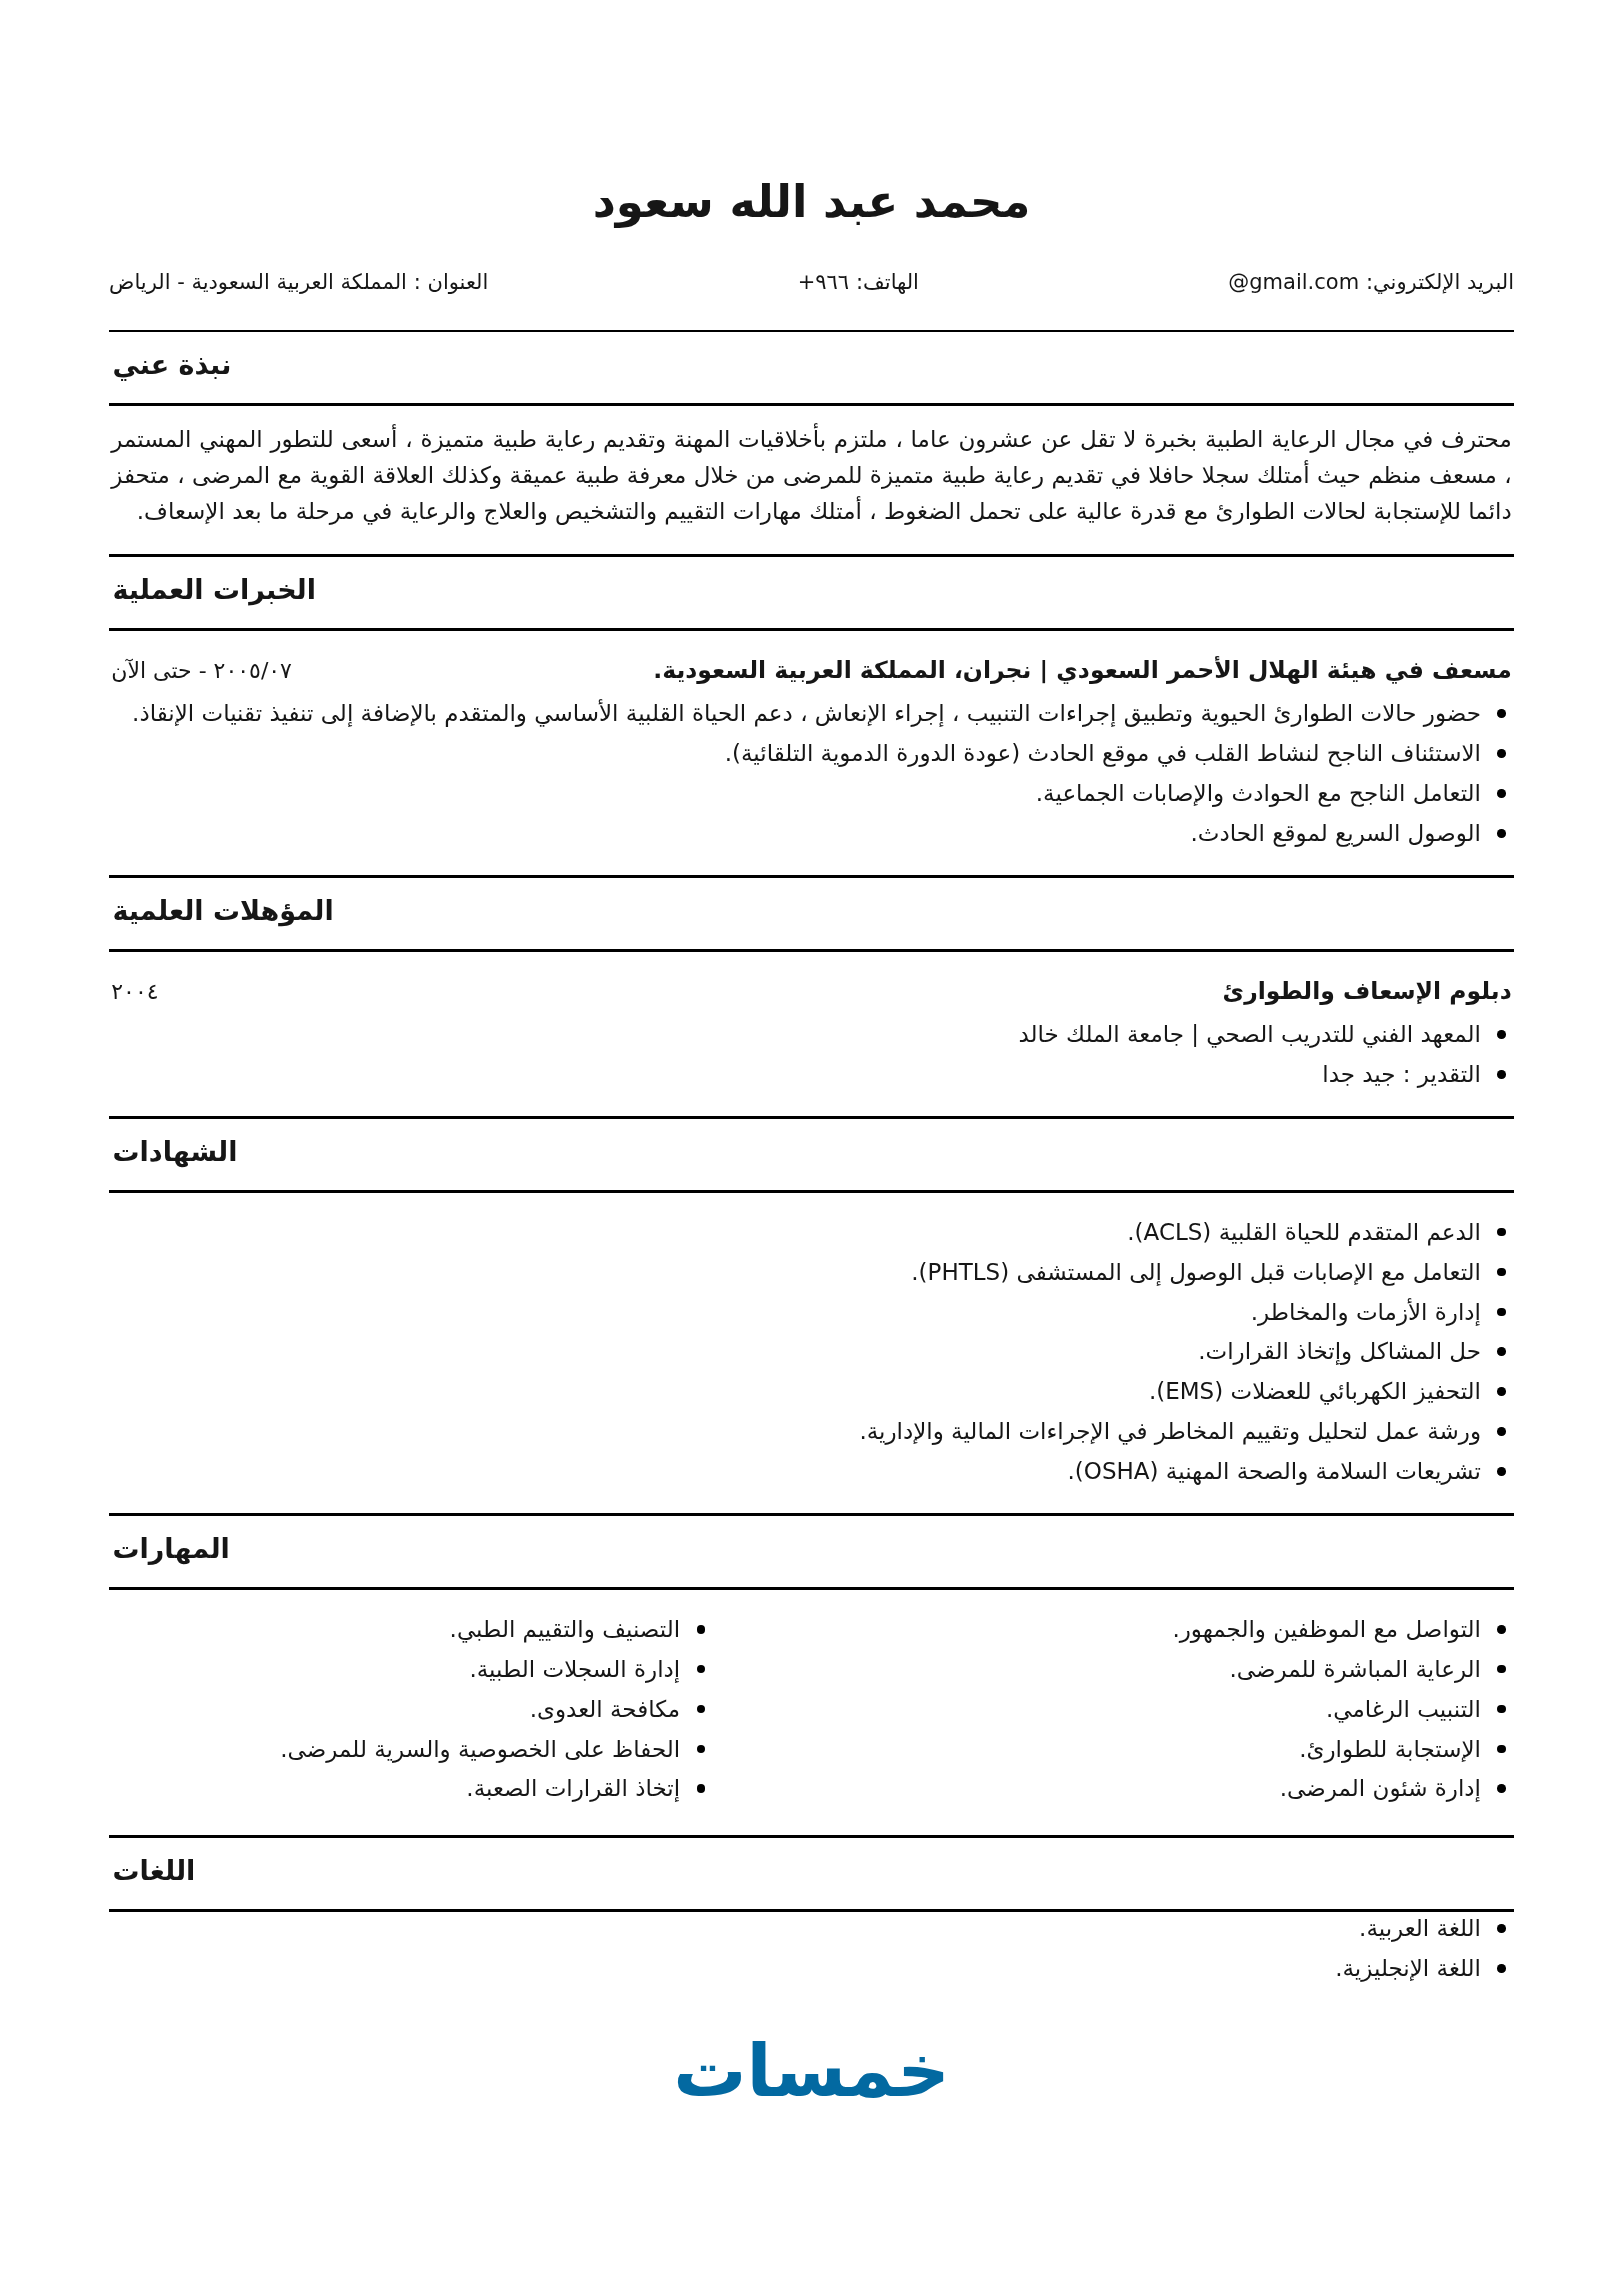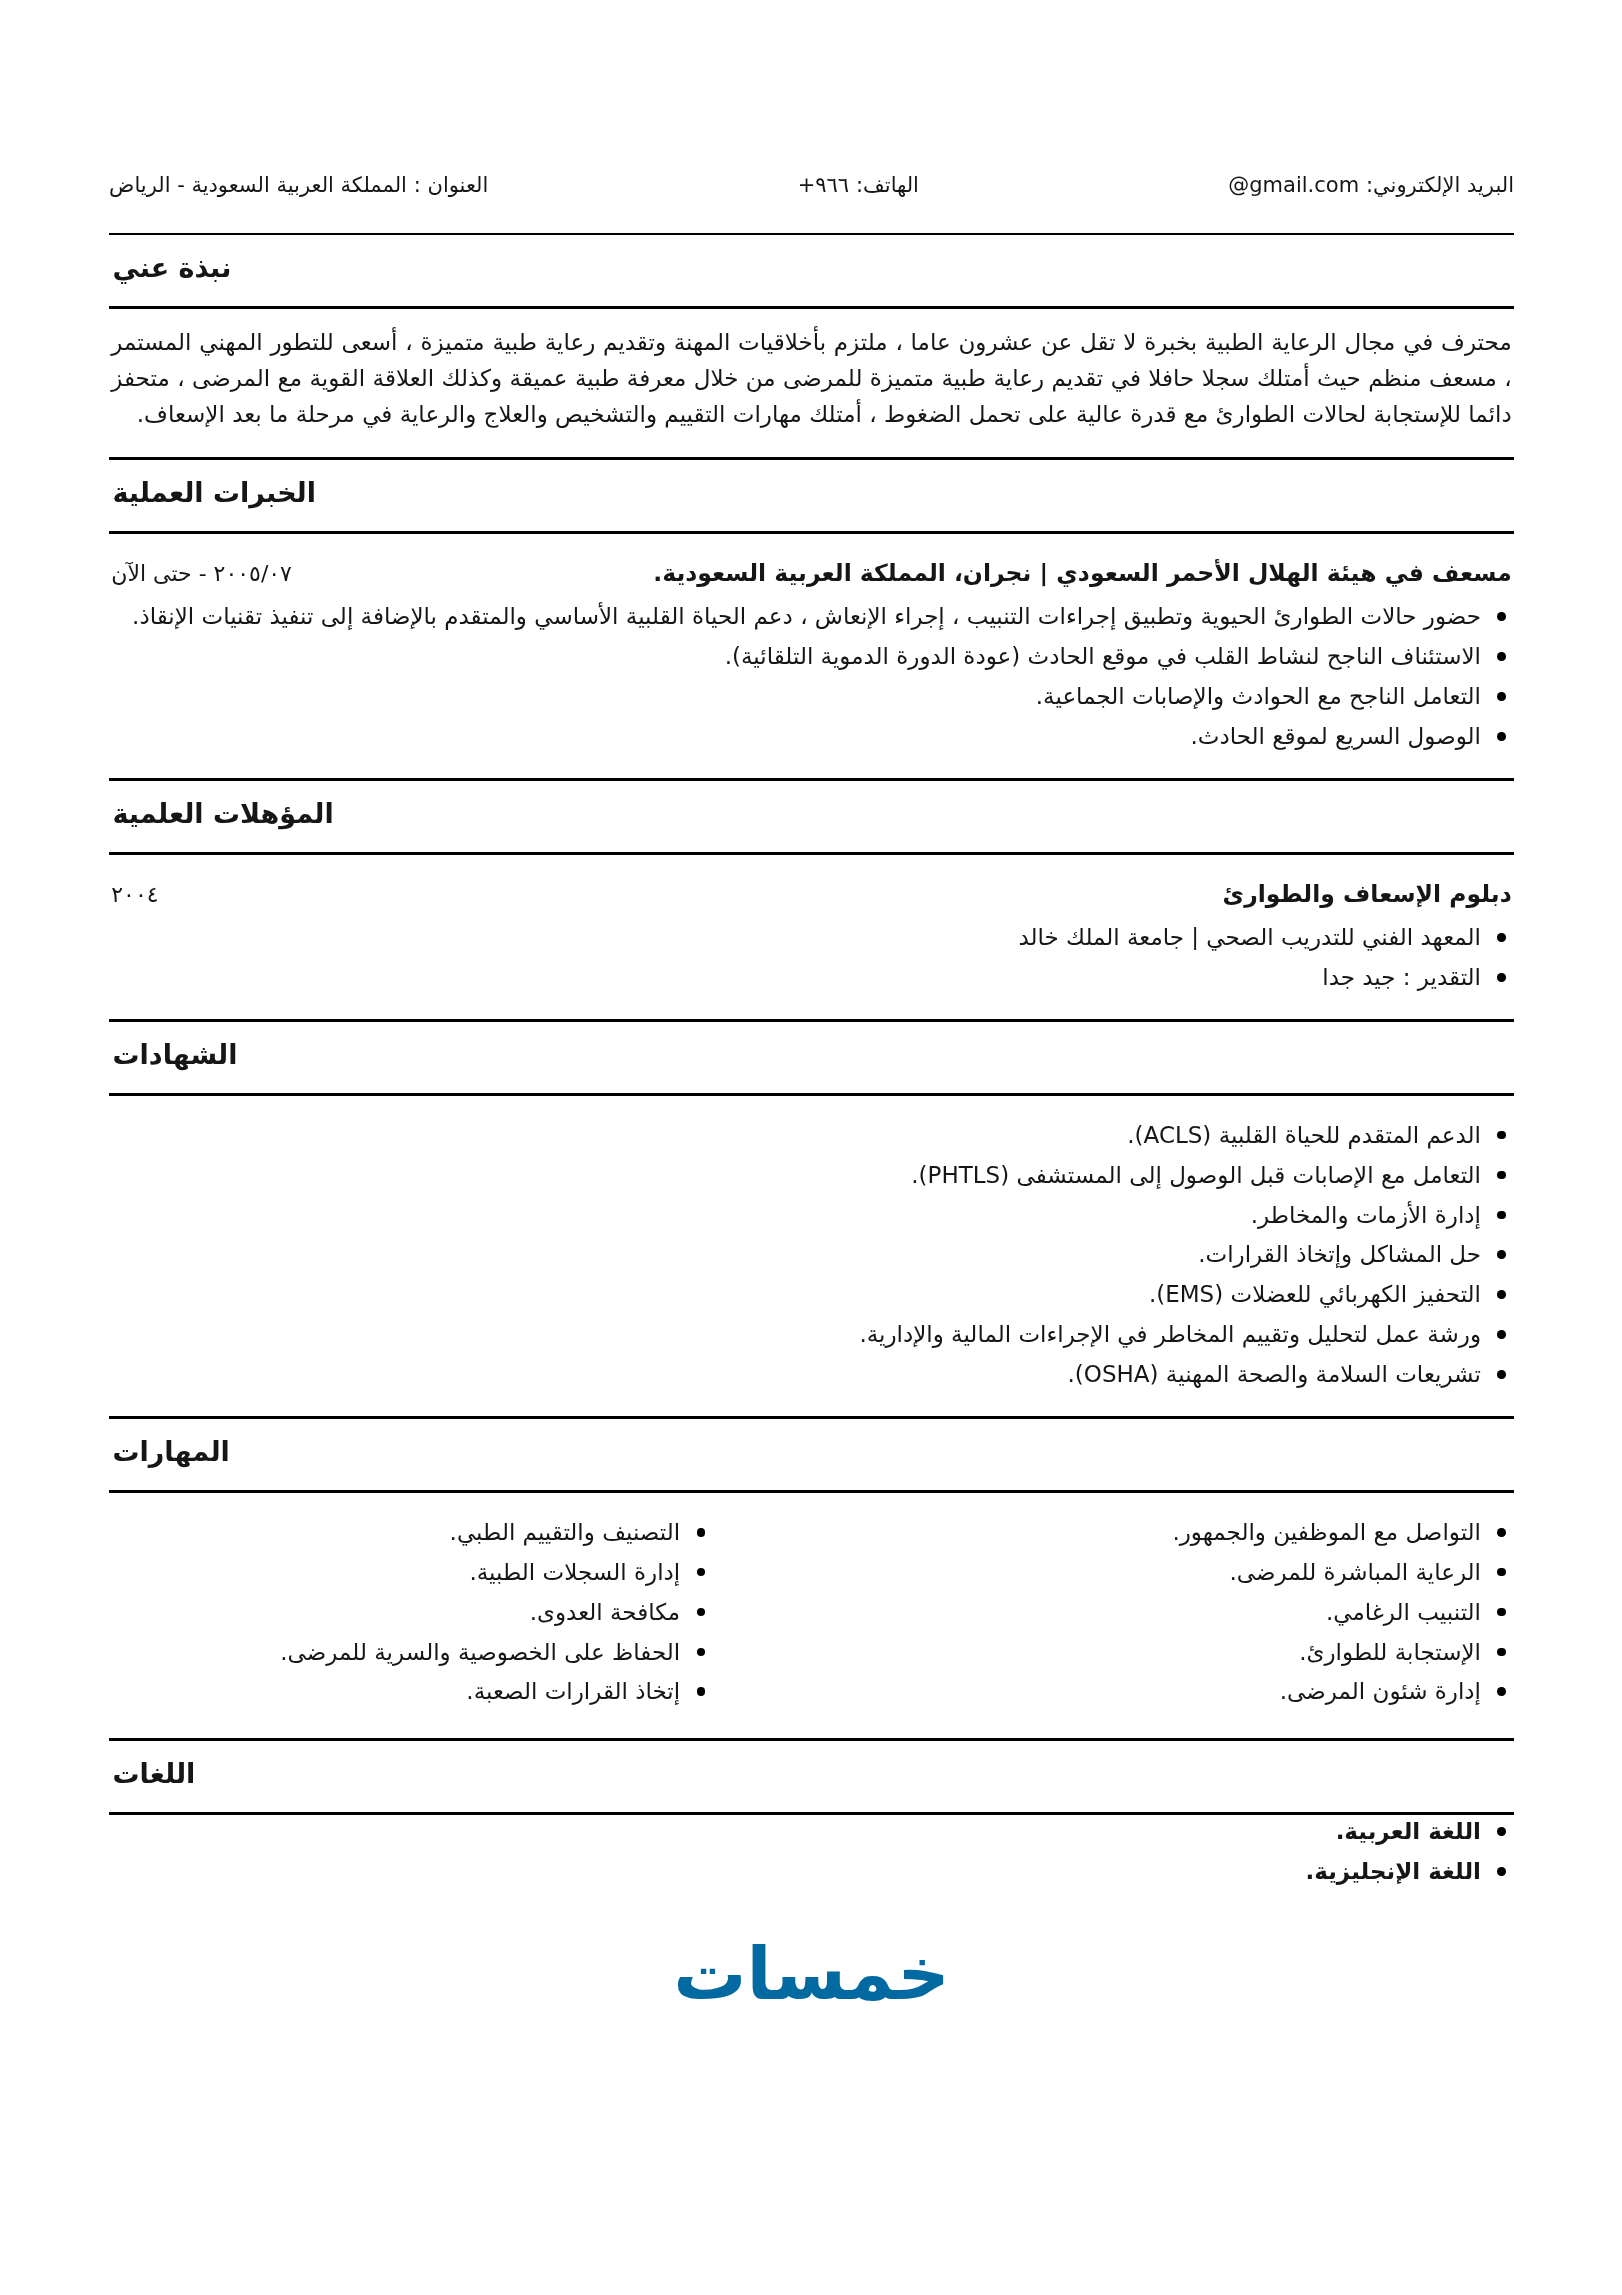--- a/index.html
+++ b/index.html
@@ -92,35 +92,36 @@
     border-radius: 50%;
     background: #000000;
   }
   .skills-row {
     display: flex;
     margin-top: 23px;
   }
   .skills-row ul.blist { margin-bottom: 23px; }
   .skills-col-right { width: 57%; }
   .skills-col-left  { width: 43%; }
-  .lang-list { margin-top: 20.7px; font-weight: bold; }
+  .lang-list { margin-top: 20.7px; }
   .watermark {
     margin-top: 46px;
     text-align: center;
     font-size: 73px;
     font-weight: 700;
     color: #0369a1;
     line-height: 80px;
   }
 </style>
 </head>
 <body>
 
 <div class="page">
 
+  <h1 class="name">محمد عبد الله سعود</h1>
 
   <div class="contact">
     <span class="seg"><span>البريد الإلكتروني:</span><span class="val" dir="ltr">@gmail.com</span></span>
     <span class="seg"><span>الهاتف:</span><span class="val" dir="ltr">+٩٦٦</span></span>
     <span class="seg"><span>العنوان :</span><span class="val">المملكة العربية السعودية - الرياض</span></span>
   </div>
 
   <div class="rule"></div>
   <h2 class="sec-title">نبذة عني</h2>
   <div class="rule"></div>

